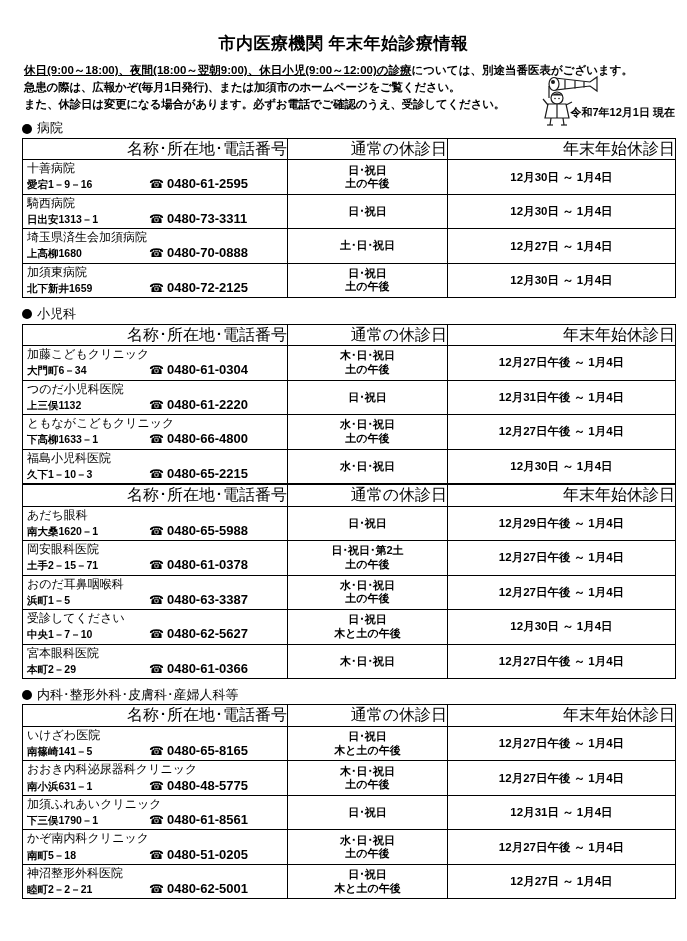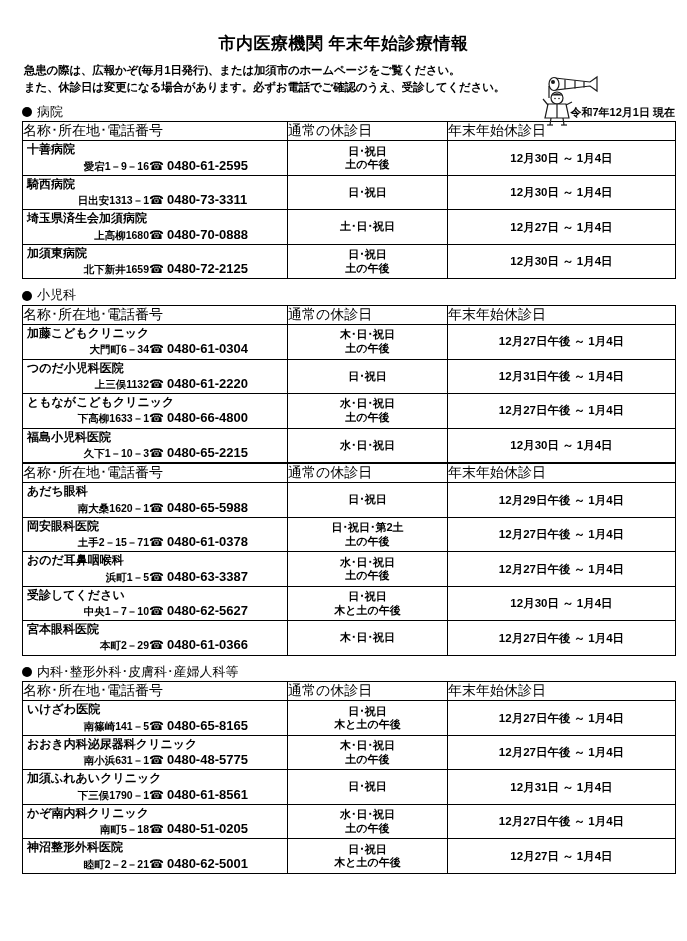--- a/index.html
+++ b/index.html
@@ -107,48 +107,47 @@
     width: 653px;
     table-layout: fixed;
     border: 1.6px solid #000;
   }
   table.med col.c-name  { width: 265px; }
   table.med col.c-reg   { width: 160px; }
   table.med col.c-ny    { width: 228px; }
 
   table.med th {
     border: 1px solid #000;
-    font-size: 14px;
+    font-size: 16px;
     font-weight: normal;
-    text-align: left;
+    text-align: right;
     padding: 1px 0 2px 0;
     height: 14px;
     line-height: 1.1;
   }
   table.med td {
     border: 1px solid #000;
     vertical-align: middle;
     padding: 0;
     height: 30px;
   }
   table.med td.namecell {
     padding: 1px 4px 2px 4px;
   }
   .fac-name {
     font-size: 12px;
-    font-weight: bold;
+    font-weight: normal;
     line-height: 1.18;
     white-space: nowrap;
   }
   .fac-row2 {
     display: flex;
     align-items: baseline;
     line-height: 1.18;
     margin-top: 1px;
-    text-align: right;
   }
   .fac-addr {
     font-size: 10.5px;
     font-weight: bold;
     white-space: nowrap;
     min-width: 122px;
     flex: 0 0 auto;
   }
   .fac-tel {
     font-size: 13px;
@@ -177,20 +176,21 @@
   }
 </style>
 </head>
 <body>
 
 <div class="page">
 
   <h1 class="doc-title">市内医療機関  年末年始診療情報</h1>
 
   <div class="intro">
+    <div class="line line-1"><span class="underlined">休日(9:00～18:00)、夜間(18:00～翌朝9:00)、休日小児(9:00～12:00)の診療</span><span>については、別途当番医表がございます。</span></div>
     <div class="line line-2">急患の際は、広報かぞ(毎月1日発行)、または加須市のホームページをご覧ください。</div>
     <div class="line line-3">また、休診日は変更になる場合があります。必ずお電話でご確認のうえ、受診してください。</div>
   </div>
 
   <svg class="mascot" viewBox="0 0 66 52">
     <g fill="none" stroke="#1a1a1a" stroke-width="1.2">
 
       <path d="M20 4 L55 8 L62 3 L62 17 L55 12 L20 16 Z" fill="#ffffff"></path>
 
       <path d="M30 5.5 L30 15"></path>

